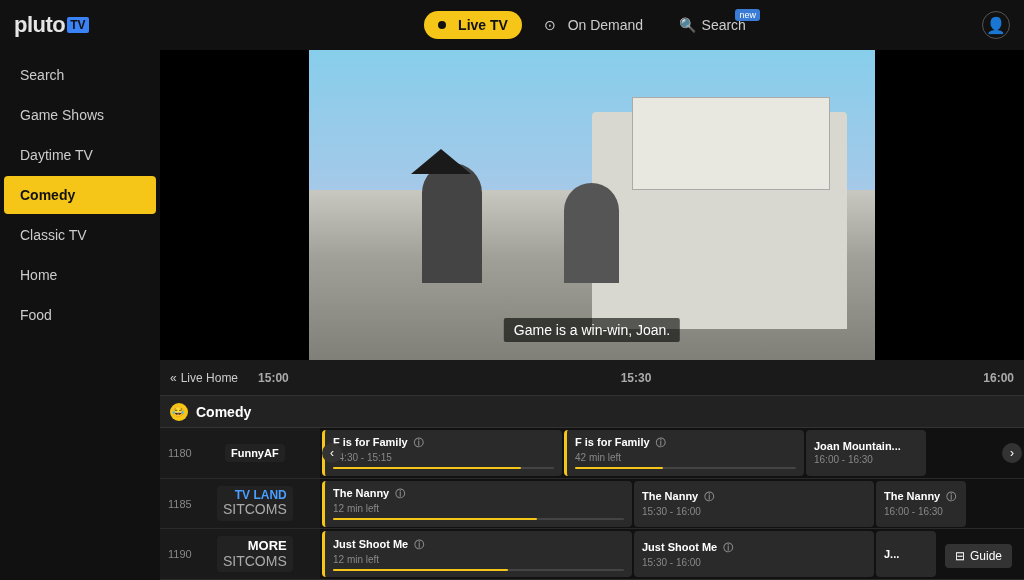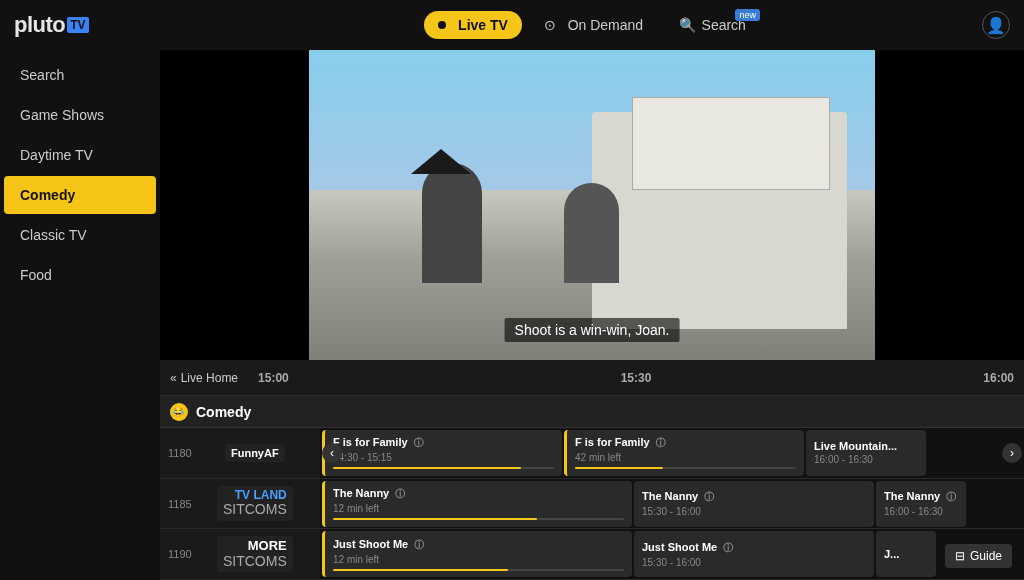--- a/index.html
+++ b/index.html
@@ -389,20 +389,21 @@
   <div class="sidebar-logo">
     <span class="logo-text">pluto</span>
     <span class="logo-tv">TV</span>
   </div>
   <div id="sidebar">
     <div class="sidebar-item">Search</div>
     <div class="sidebar-item">Game Shows</div>
     <div class="sidebar-item">Daytime TV</div>
     <div class="sidebar-item active">Comedy</div>
     <div class="sidebar-item">Classic TV</div>
+    <div class="sidebar-item">Home</div>
     <div class="sidebar-item">Food</div>
   </div>
 </div>
 
 <div id="main">
 
   <div id="topnav">
     <button class="nav-btn active">
       <span class="dot"></span>
       <span>Live TV</span>
@@ -431,21 +432,21 @@
         <div style="position:absolute;top:20%;right:5%;width:45%;height:70%;background:#d8d8d0;border-radius:4px 4px 0 0;"></div>
         <div style="position:absolute;top:15%;right:8%;width:35%;height:30%;background:#e8e8e0;border:1px solid #aaa;"></div>
 
         <div style="position:absolute;top:50%;left:20%;width:30px;height:30px;border-radius:50%;border:5px solid #e55;background:transparent;"></div>
 
         <div style="position:absolute;bottom:25%;left:20%;width:60px;height:120px;background:#444;border-radius:30px 30px 0 0;"></div>
         <div style="position:absolute;bottom:25%;left:45%;width:55px;height:100px;background:#555;border-radius:28px 28px 0 0;"></div>
 
         <div style="position:absolute;bottom:60%;left:18%;width:0;height:0;border-left:30px solid transparent;border-right:30px solid transparent;border-bottom:25px solid #1a1a1a;"></div>
       </div>
-      <div class="subtitle">Shoot is a win-win, Joan.</div>
+      <div class="subtitle">Game is a win-win, Joan.</div>
     </div>
   </div>
 
   <div id="guide-area">
 
     <div id="timeline-header">
       <div class="back-btn">
         <span>«</span>
         <span>Live Home</span>
       </div>
@@ -486,21 +487,21 @@
           <div class="program in-progress" style="width:240px;">
             <div class="program-title">
               F is for Family <span class="info-icon">ⓘ</span>
             </div>
             <div class="program-time">42 min left</div>
             <div class="program-progress">
               <div class="program-progress-fill" style="width:40%;"></div>
             </div>
           </div>
           <div class="program" style="width:120px;">
-            <div class="program-title">Live Mountain...</div>
+            <div class="program-title">Joan Mountain...</div>
             <div class="program-time">16:00 - 16:30</div>
           </div>
           <div class="scroll-right">›</div>
         </div>
       </div>
 
       <div class="channel-row">
         <div class="channel-info">
           <span class="channel-number">1185</span>
           <div class="channel-logo">

